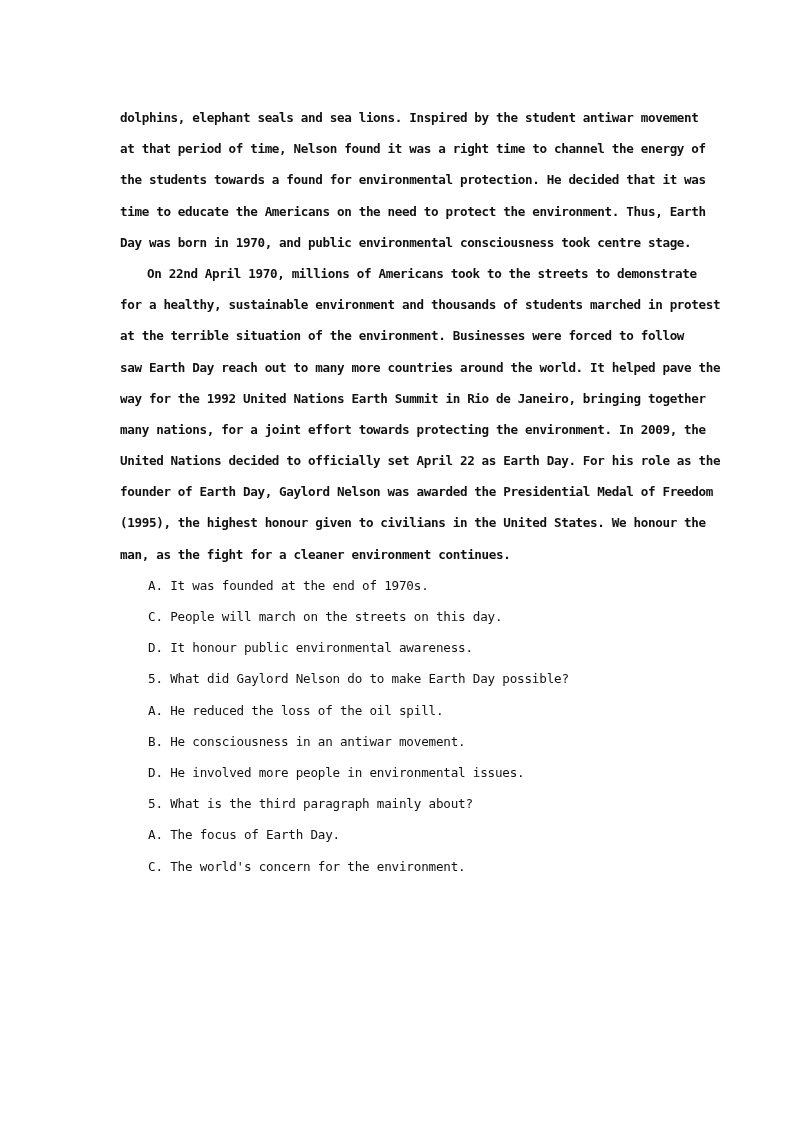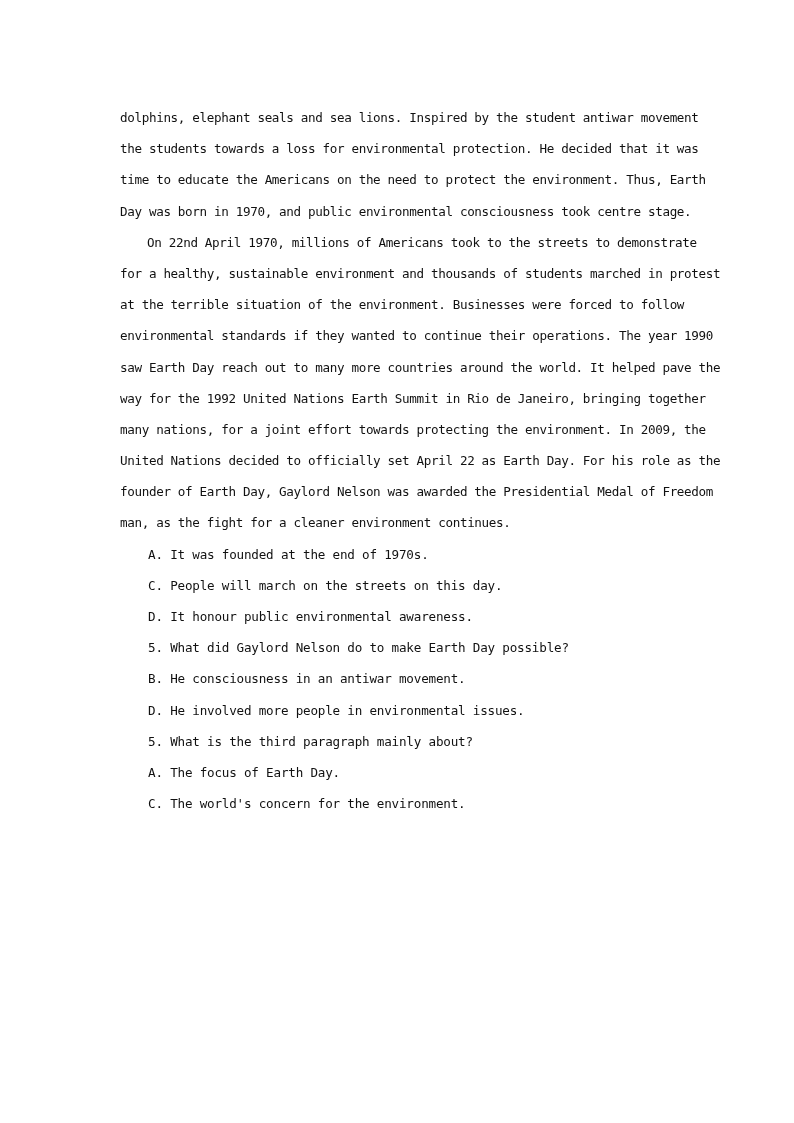--- a/index.html
+++ b/index.html
@@ -37,55 +37,57 @@
     .indent {
       padding-left: 27px;
     }
     .q {
       display: block;
       white-space: nowrap;
       height: 31.2px;
       padding-left: 28px;
       letter-spacing: -0.2px;
     }
-    .para { display: block; }
+    .para { display: block; font-weight: bold; }
   </style>
 </head>
 <body>
 
 <div class="page">
 
   <div class="para">
     <span class="line">dolphins, elephant seals and sea lions. Inspired by the student antiwar movement</span>
-    <span class="line">the students towards a loss for environmental protection. He decided that it was</span>
+    <span class="line">at that period of time, Nelson found it was a right time to channel the energy of</span>
+    <span class="line">the students towards a found for environmental protection. He decided that it was</span>
     <span class="line">time to educate the Americans on the need to protect the environment. Thus, Earth</span>
     <span class="line last">Day was born in 1970, and public environmental consciousness took centre stage.</span>
   </div>
 
   <div class="para">
     <span class="line indent">On 22nd April 1970, millions of Americans took to the streets to demonstrate</span>
     <span class="line">for a healthy, sustainable environment and thousands of students marched in protest</span>
     <span class="line">at the terrible situation of the environment. Businesses were forced to follow</span>
-    <span class="line">environmental standards if they wanted to continue their operations. The year 1990</span>
     <span class="line">saw Earth Day reach out to many more countries around the world. It helped pave the</span>
     <span class="line">way for the 1992 United Nations Earth Summit in Rio de Janeiro, bringing together</span>
     <span class="line">many nations, for a joint effort towards protecting the environment. In 2009, the</span>
     <span class="line">United Nations decided to officially set April 22 as Earth Day. For his role as the</span>
     <span class="line">founder of Earth Day, Gaylord Nelson was awarded the Presidential Medal of Freedom</span>
+    <span class="line">(1995), the highest honour given to civilians in the United States. We honour the</span>
     <span class="line last">man, as the fight for a cleaner environment continues.</span>
   </div>
 
   <div class="question">
     <span class="q">A. It was founded at the end of 1970s.</span>
     <span class="q">C. People will march on the streets on this day.</span>
     <span class="q">D. It honour public environmental awareness.</span>
   </div>
 
   <div class="question">
     <span class="q">5. What did Gaylord Nelson do to make Earth Day possible?</span>
+    <span class="q">A. He reduced the loss of the oil spill.</span>
     <span class="q">B. He consciousness in an antiwar movement.</span>
     <span class="q">D. He involved more people in environmental issues.</span>
   </div>
 
   <div class="question">
     <span class="q">5. What is the third paragraph mainly about?</span>
     <span class="q">A. The focus of Earth Day.</span>
     <span class="q">C. The world's concern for the environment.</span>
   </div>
 

